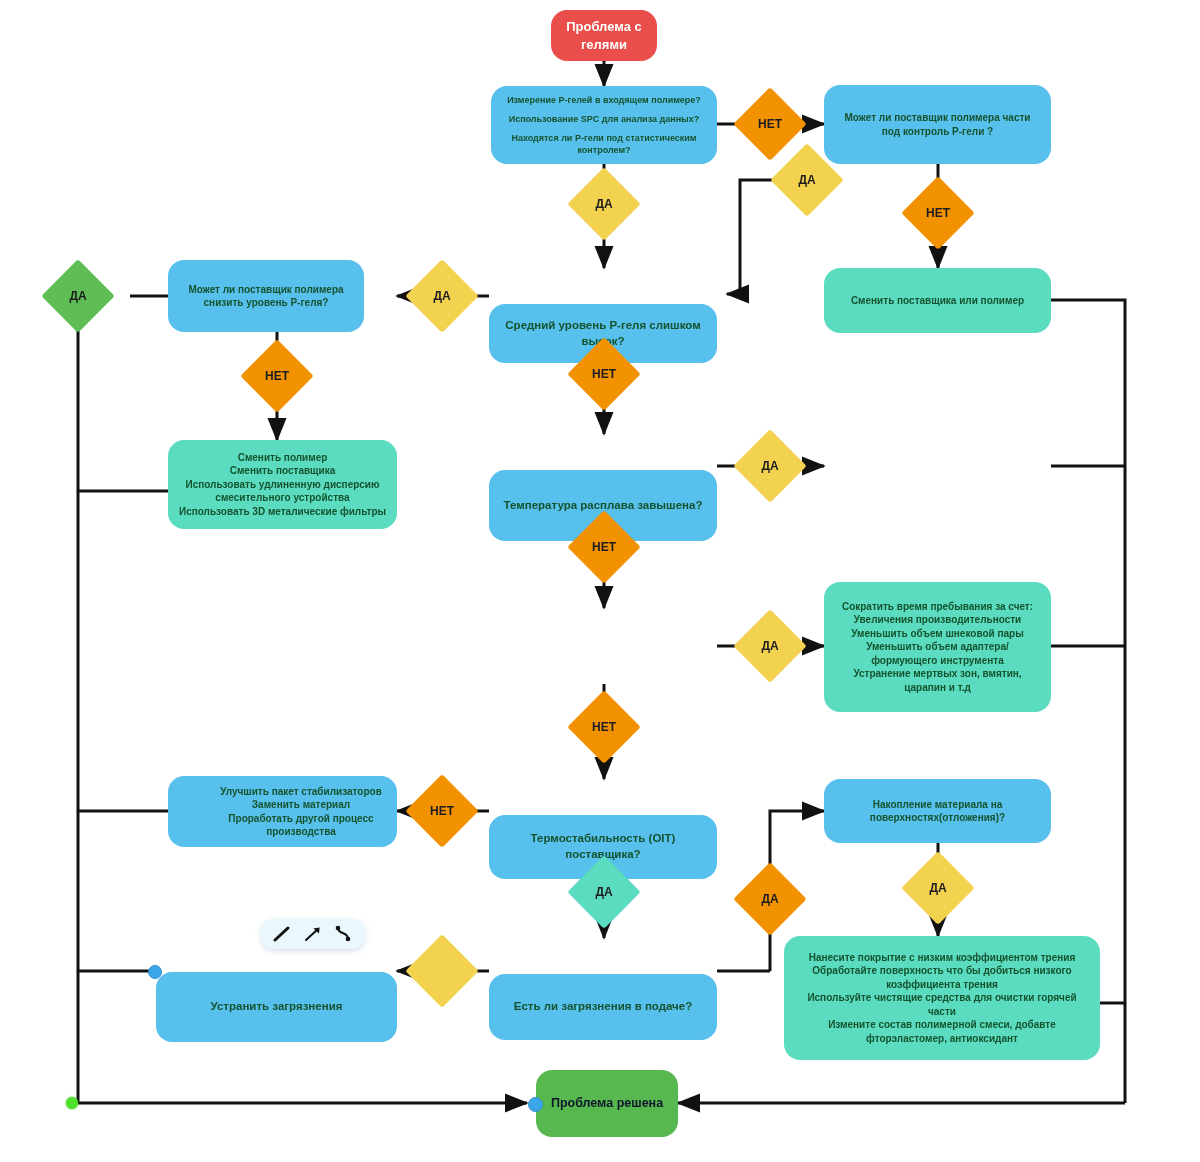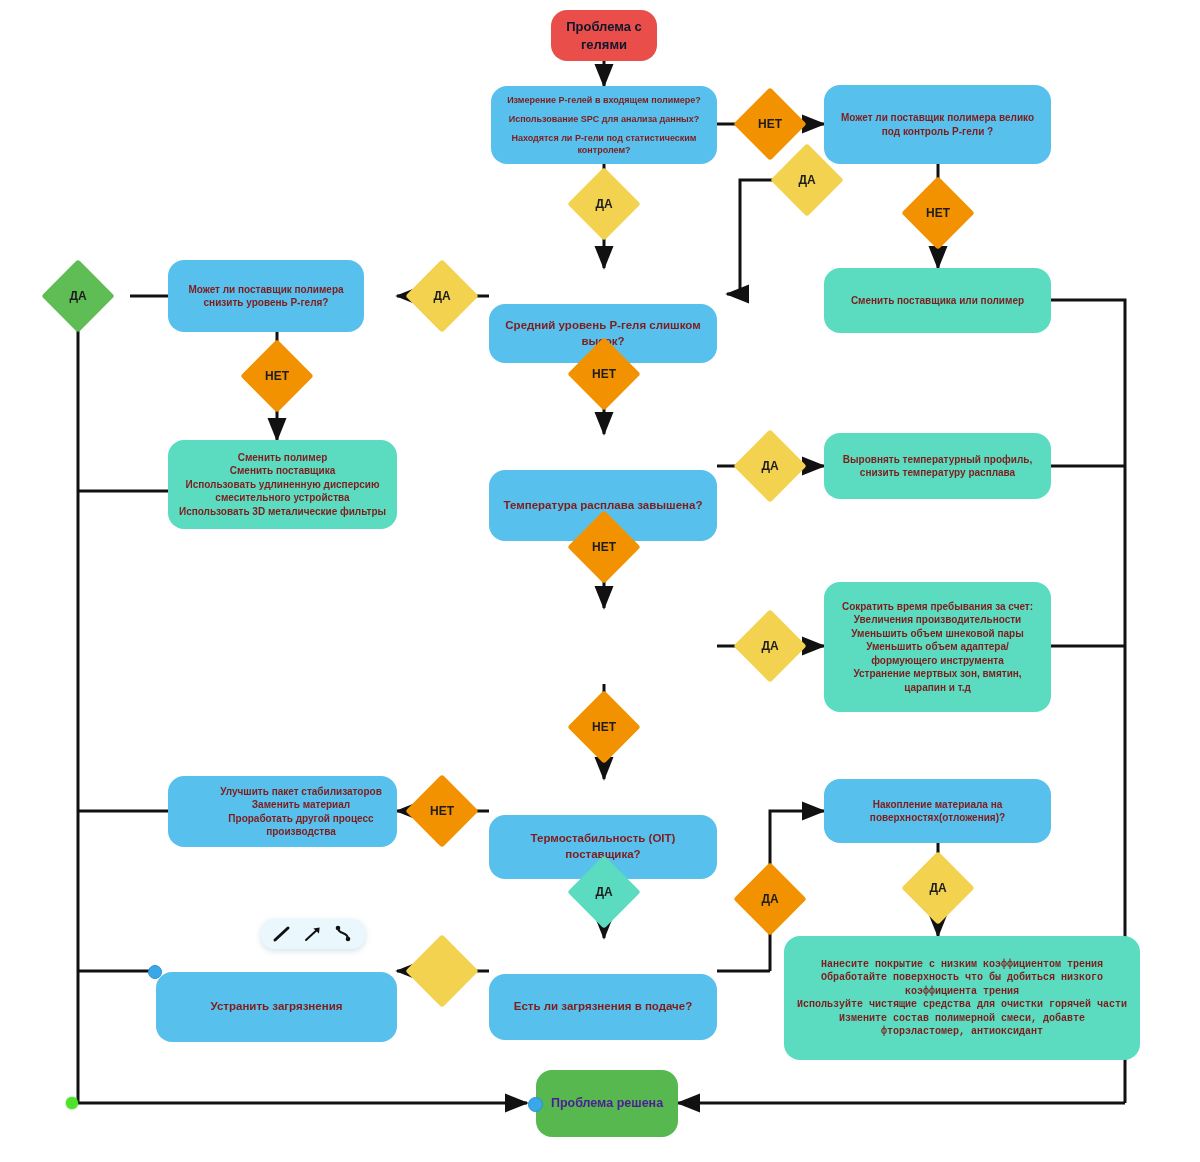--- a/index.html
+++ b/index.html
@@ -2,27 +2,27 @@
 <html><head>
 <meta charset="utf-8">
 <style>
   html,body{margin:0;padding:0;background:#ffffff;}
   body{font-family:"Liberation Sans","DejaVu Sans",sans-serif;}
   #canvas{position:relative;width:1200px;height:1162px;overflow:hidden;background:#fff;}
   #wires{position:absolute;left:0;top:0;width:1200px;height:1162px;pointer-events:none;}
 
   .node{position:absolute;box-sizing:border-box;display:flex;align-items:center;
         justify-content:center;text-align:center;border-radius:16px;
-        font-weight:bold;color:#7f1d1d;line-height:1.35;padding:6px 10px;}
+        font-weight:bold;color:#14532d;line-height:1.35;padding:6px 10px;}
   .node span{display:block;}
 
   .n-blue{background:#58c0ec;}
   .n-mint{background:#5bdcc0;}
-  .n-red{background:#ea4e4a;color:#0f172a;}
-  .n-green{background:#56b84f;color:#4c1d95;}
+  .n-red{background:#ea4e4a;color:#ffffff;}
+  .n-green{background:#56b84f;color:#0f172a;}
 
   .dia{position:absolute;display:flex;align-items:center;justify-content:center;
        font-weight:bold;font-size:12px;color:#1d1d1d;}
   .dia .dshape{position:absolute;left:0;top:0;width:100%;height:100%;
        transform:rotate(45deg);border-radius:3px;}
   .dia .dlabel{position:relative;z-index:2;}
   .d-orange .dshape{background:#f29200;}
   .d-yellow .dshape{background:#f3d250;}
   .d-green  .dshape{background:#5fbd55;}
   .d-mint   .dshape{background:#5bdcc0;}
@@ -128,21 +128,21 @@
     <span>Проблема с гелями</span>
   </div>
 
   <div class="node n-blue" style="left:491px;top:86px;width:226px;height:78px;flex-direction:column;gap:7px;">
     <span class="t-xs">Измерение P-гелей в входящем полимере?</span>
     <span class="t-xs">Использование SPC  для анализа данных?</span>
     <span class="t-xs">Находятся ли P-гели под статистическим контролем?</span>
   </div>
 
   <div class="node n-blue t-sm" style="left:824px;top:85px;width:227px;height:79px;">
-    <span>Может ли поставщик полимера велико под контроль P-гели ?</span>
+    <span>Может ли поставщик полимера части под контроль P-гели ?</span>
   </div>
 
   <div class="node n-mint t-sm" style="left:824px;top:268px;width:227px;height:65px;">
     <span>Сменить поставщика или полимер</span>
   </div>
 
   <div class="node n-blue t-md" style="left:489px;top:268px;width:228px;height:59px;">
     <span>Средний уровень P-геля слишком высок?</span>
   </div>
 
@@ -154,23 +154,20 @@
     <span>Сменить полимер
 Сменить поставщика
 Использовать удлиненную дисперсию смесительного устройства
 Использовать 3D металические фильтры</span>
   </div>
 
   <div class="node n-blue t-md" style="left:489px;top:434px;width:228px;height:71px;">
     <span>Температура расплава завышена?</span>
   </div>
 
-  <div class="node n-mint t-sm" style="left:824px;top:433px;width:227px;height:66px;">
-    <span>Выровнять температурный профиль, снизить температуру расплава</span>
-  </div>
 
 
   <div class="node n-mint t-sm" style="left:824px;top:582px;width:227px;height:130px;white-space:pre-line;">
     <span>Сократить время пребывания за счет:
 Увеличения производительности
 Уменьшить объем шнековой пары
 Уменьшить объем адаптера/формующего инструмента
 Устранение мертвых зон, вмятин, царапин и т.д</span>
   </div>
 
@@ -181,21 +178,21 @@
   <div class="node n-blue t-sm" style="left:168px;top:776px;width:229px;height:71px;white-space:pre-line;padding-left:47px;">
     <span>Улучшить пакет стабилизаторов
 Заменить материал
 Проработать другой процесс производства</span>
   </div>
 
   <div class="node n-blue t-sm" style="left:824px;top:779px;width:227px;height:64px;">
     <span>Накопление материала на поверхностях(отложения)?</span>
   </div>
 
-  <div class="node n-mint t-sm" style="left:784px;top:936px;width:356px;height:124px;white-space:pre-line;font-family:Liberation Mono, monospace;">
+  <div class="node n-mint t-sm" style="left:784px;top:936px;width:316px;height:124px;white-space:pre-line;">
     <span>Нанесите покрытие с низким коэффициентом трения
 Обработайте поверхность что бы добиться низкого коэффициента трения
 Используйте чистящие средства для очистки горячей части
 Измените состав полимерной смеси, добавте фторэластомер, антиоксидант</span>
   </div>
 
   <div class="node n-blue t-md" style="left:489px;top:938px;width:228px;height:66px;">
     <span>Есть ли загрязнения в подаче?</span>
   </div>
 

